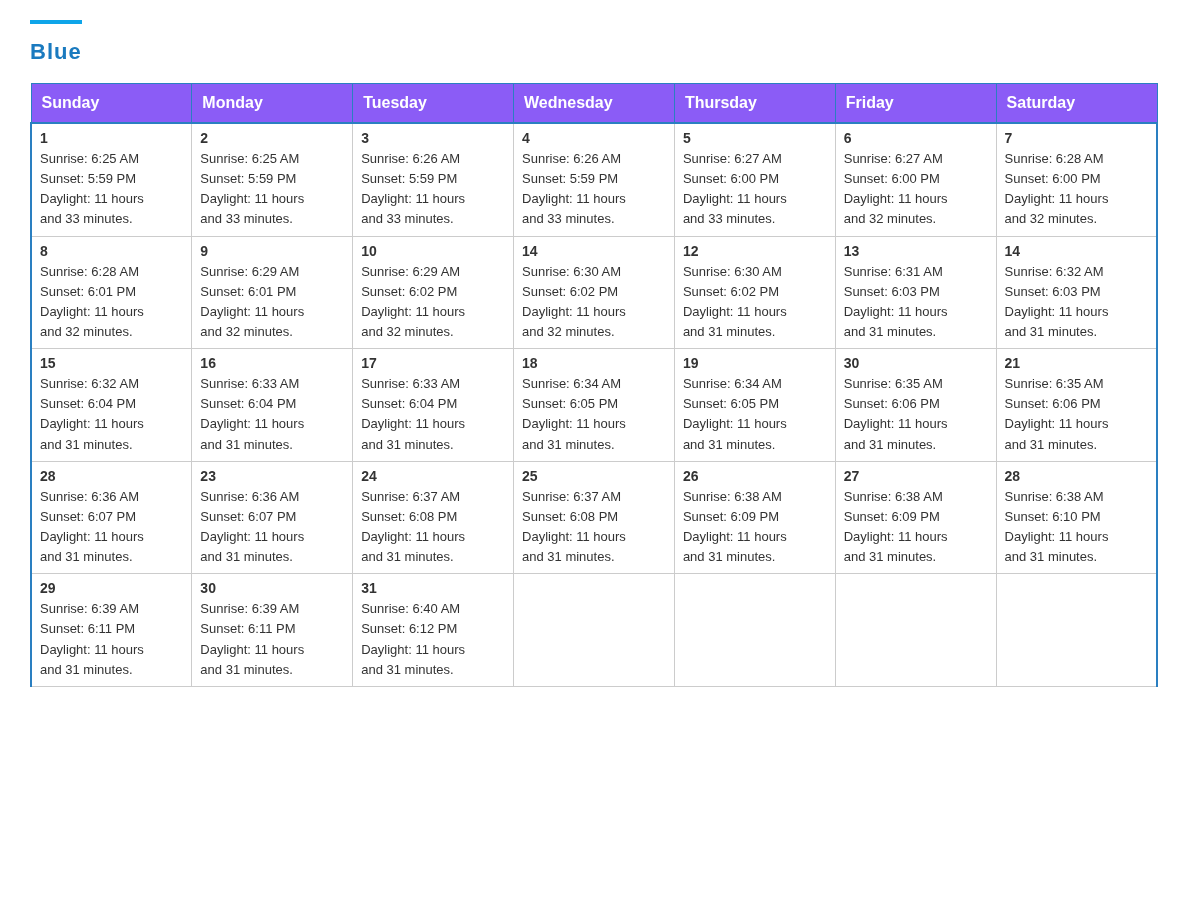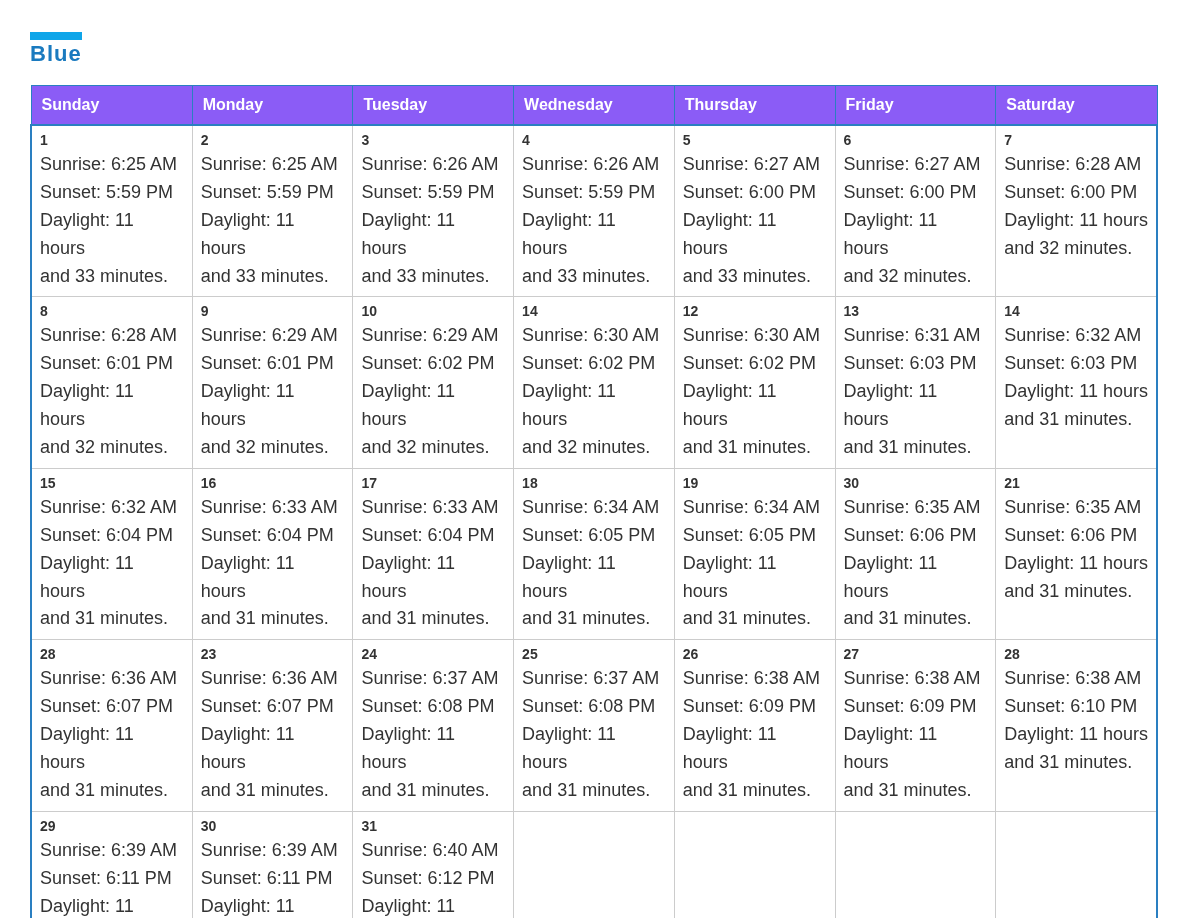--- a/index.html
+++ b/index.html
@@ -69,44 +69,44 @@
     }
     .calendar-table tbody tr td {
       border-top: 1.5px solid #2a7fc1;
     }
     .day-number {
       font-size: 14px;
       font-weight: bold;
       margin-bottom: 3px;
     }
     .day-info {
-      font-size: 18px;
+      font-size: 13px;
       line-height: 1.55;
       color: #333;
     }
     .empty-cell {
       background: #fff;
     }
     .logo-arrow {
       display: inline-block;
       width: 0; height: 0;
       border-top: 9px solid transparent;
       border-bottom: 9px solid transparent;
       border-left: 15px solid #1a7abf;
       margin-left: -2px;
       vertical-align: middle;
       margin-bottom: 2px;
     }
     .logo-bottom {
       font-size: 22px;
       font-weight: bold;
       color: #1a7abf;
-      border-top: 8px solid #0ea5e9;
-      padding-top: 1px;
-      margin-top: 12px;
+      border-top: 4px solid #0ea5e9;
+      padding-top: 15px;
+      margin-top: 0px;
       letter-spacing: 1px;
     }
     .logo-top-row {
       display: flex;
       align-items: center;
     }
     .logo-top-text {
       font-size: 36px;
       font-weight: bold;
       color: #333;

